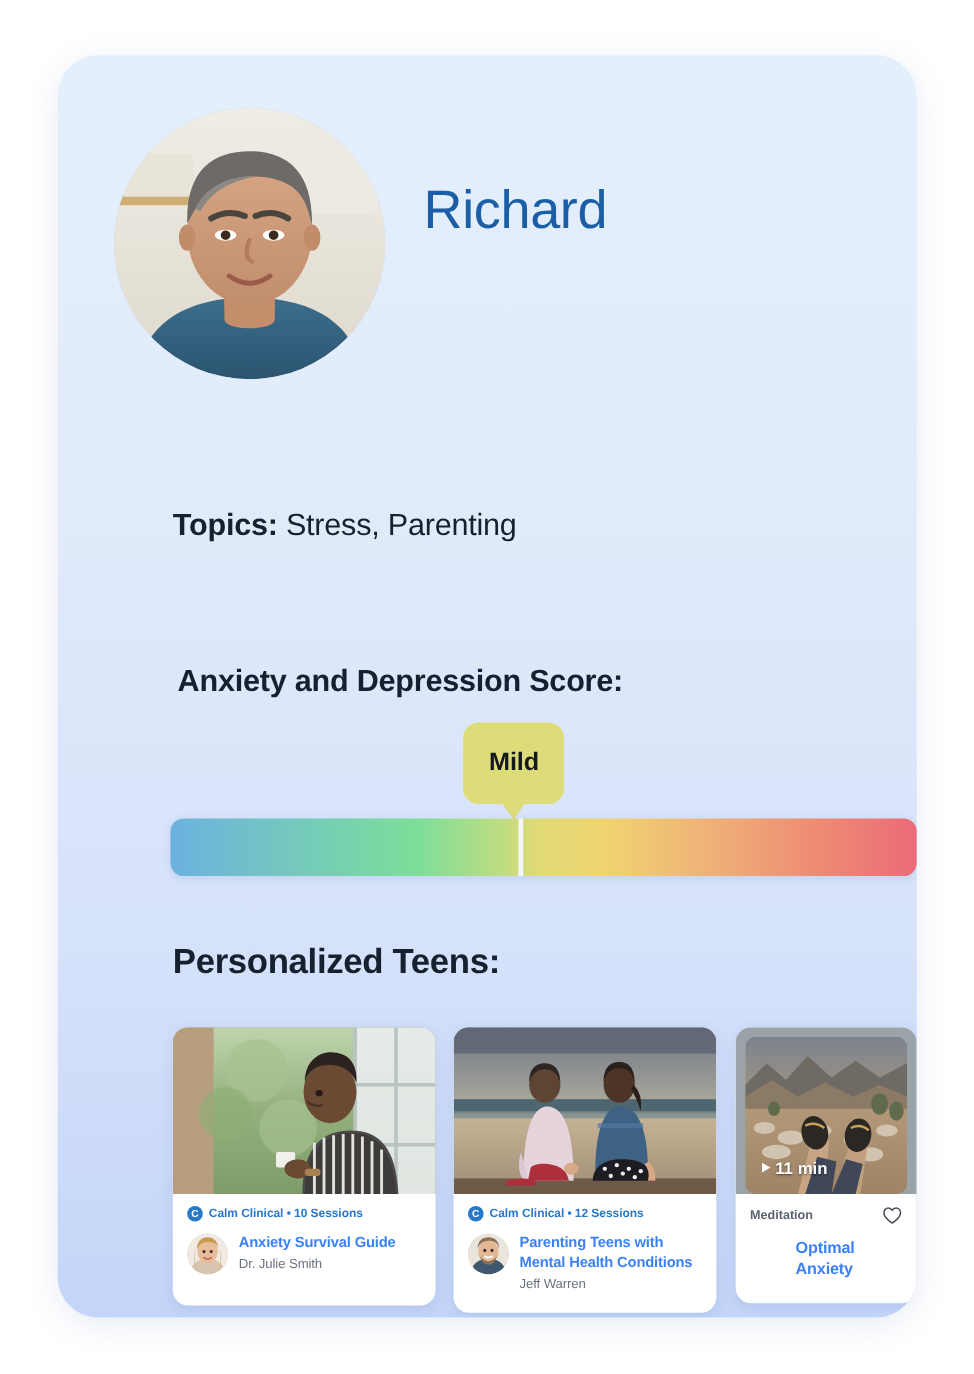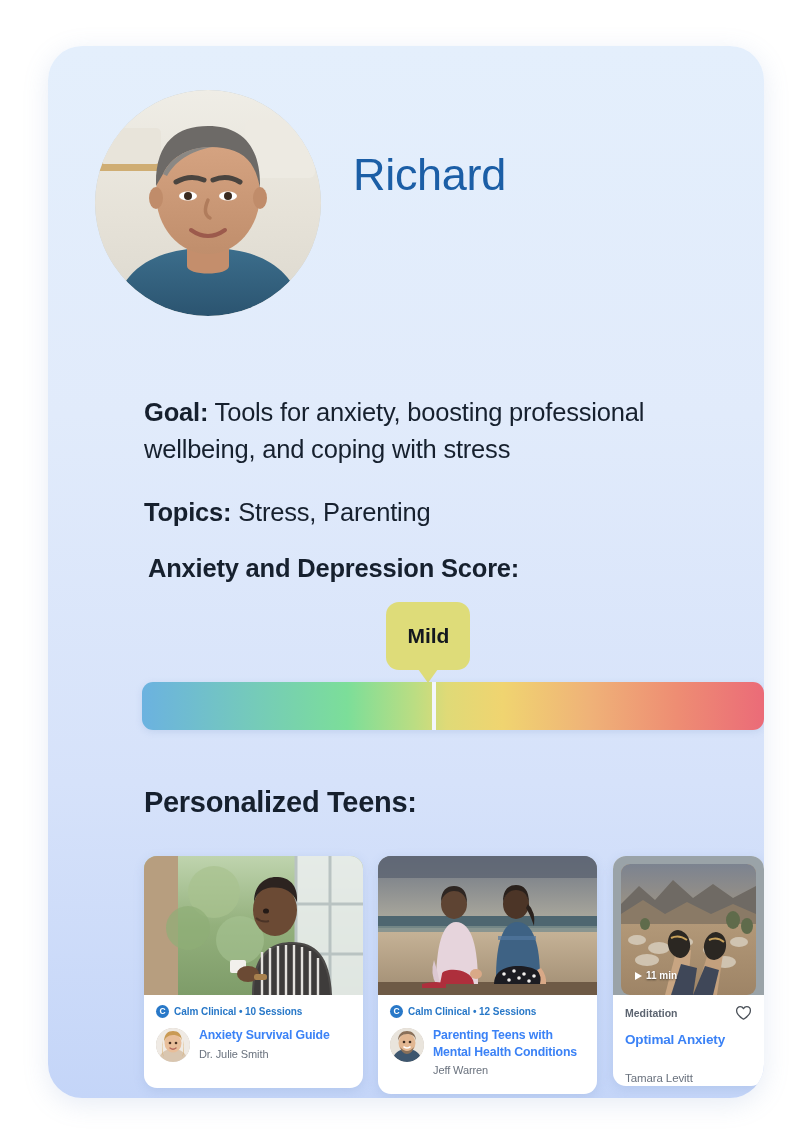--- a/index.html
+++ b/index.html
@@ -212,21 +212,21 @@
     border-radius: 9px;
     overflow: hidden;
   }
   .duration-badge {
     position: absolute;
     left: 14px;
     bottom: 14px;
     display: flex;
     align-items: center;
     gap: 4px;
-    font-size: 10px;
+    font-size: 14px;
     font-weight: 700;
     color: #FFFFFF;
     text-shadow: 0 1px 2px rgba(0,0,0,0.55);
   }
   .play-tri {
     width: 0; height: 0;
     border-top: 4.5px solid transparent;
     border-bottom: 4.5px solid transparent;
     border-left: 7px solid #FFFFFF;
   }
@@ -294,21 +294,21 @@
     line-height: 1.36;
     letter-spacing: -0.15px;
   }
   .card-author {
     margin-top: 4px;
     font-size: 11px;
     font-weight: 400;
     color: #6A727E;
     letter-spacing: -0.1px;
   }
-  .plan-card.c3 .card-title { font-size: 13.5px; }
+  .plan-card.c3 .card-title { font-size: 13.5px; margin-left: 38px; }
   .plan-card.c3 .card-author { margin-top: 23px; font-size: 11.5px; }
 </style>
 </head>
 <body>
 
 <div class="profile-card">
 
   <div class="profile-header">
     <div class="avatar-photo">
       <svg viewBox="0 0 226 226" xmlns="http://www.w3.org/2000/svg">
@@ -364,21 +364,20 @@
         </g>
       </svg>
     </div>
 
     <div class="identity">
       <div class="person-name">Richard</div>
     </div>
   </div>
 
   <div class="info-block">
-    <p class="info-line goal"><span class="lbl">Goal:</span><span> Tools for anxiety, boosting professional wellbeing, and coping with stress</span></p>
     <p class="info-line topics"><span class="lbl">Topics:</span><span> Stress, Parenting</span></p>
   </div>
 
   <div class="score-heading">Anxiety and Depression Score:</div>
 
   <div class="gauge-wrap">
     <div class="gauge-tooltip" id="gaugeTip" style="left: 47%;">
       <span>Mild</span>
     </div>
     <div class="gauge-bar"></div>

